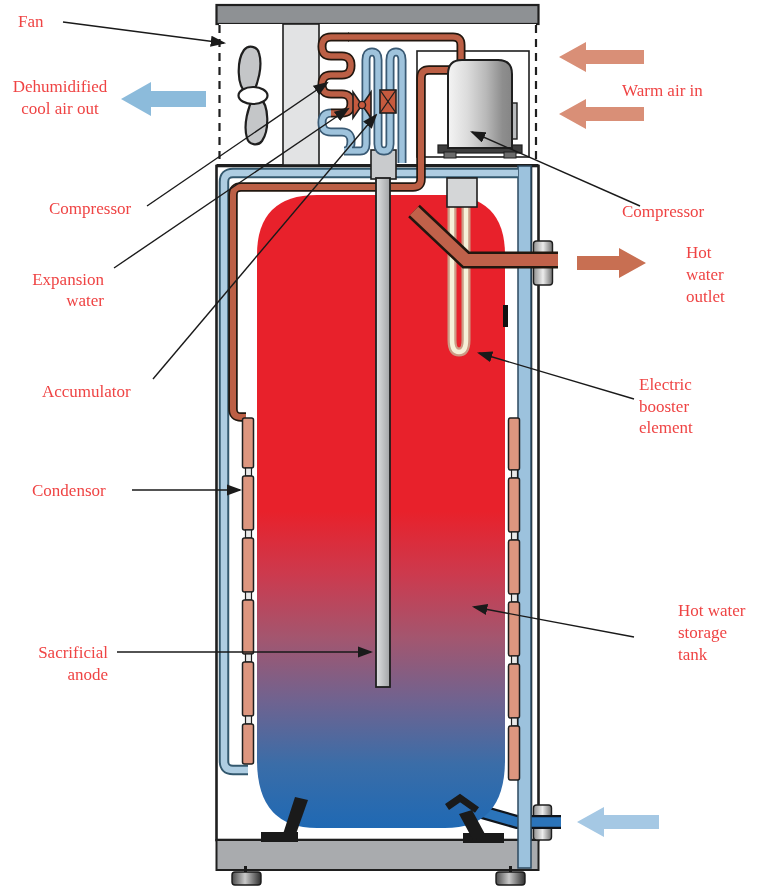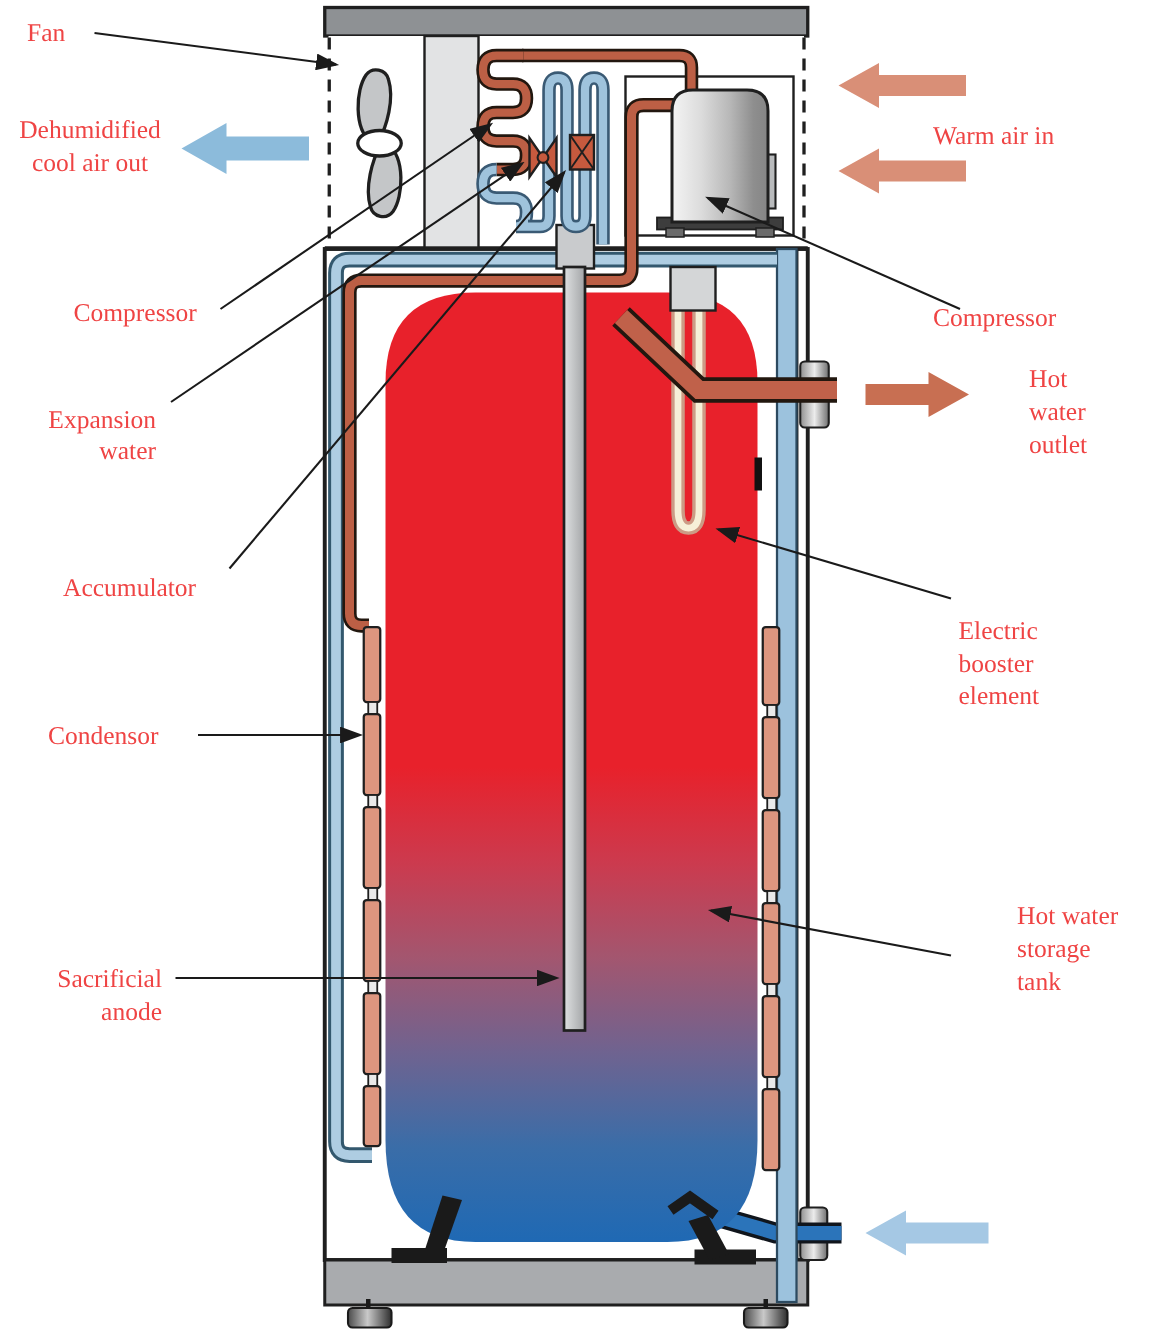--- a/index.html
+++ b/index.html
@@ -235,21 +235,21 @@
 <div class="lbl" style="left:622px;top:80px;">Warm air in</div>
 
 <div class="lbl" style="left:622px;top:201px;text-align:center;">Compressor</div>
 
 <div class="lbl" style="left:666px;top:242px;line-height:22px;margin-left:20px;">
   <div>Hot</div>
   <div>water</div>
   <div>outlet</div>
 </div>
 
-<div class="lbl" style="left:639px;top:374px;line-height:21.5px;margin-top:36px;">
+<div class="lbl" style="left:639px;top:374px;line-height:21.5px;">
   <div>Electric</div>
   <div>booster</div>
   <div>element</div>
 </div>
 
 <div class="lbl" style="left:639px;top:600px;margin-left:39px;">
   <div>Hot water</div>
   <div>storage</div>
   <div>tank</div>
 </div>

